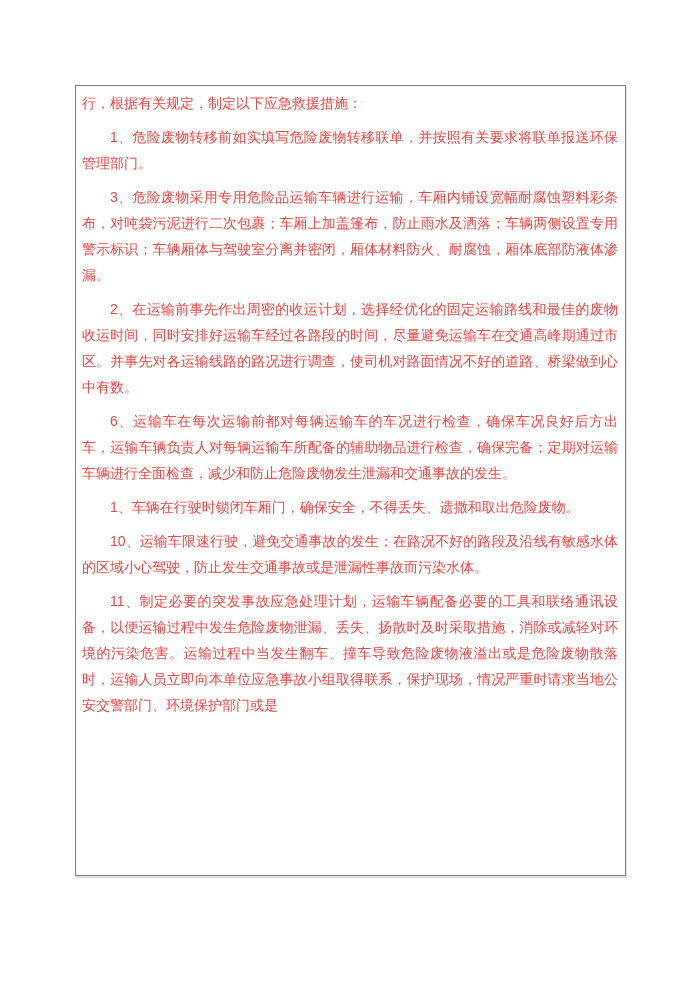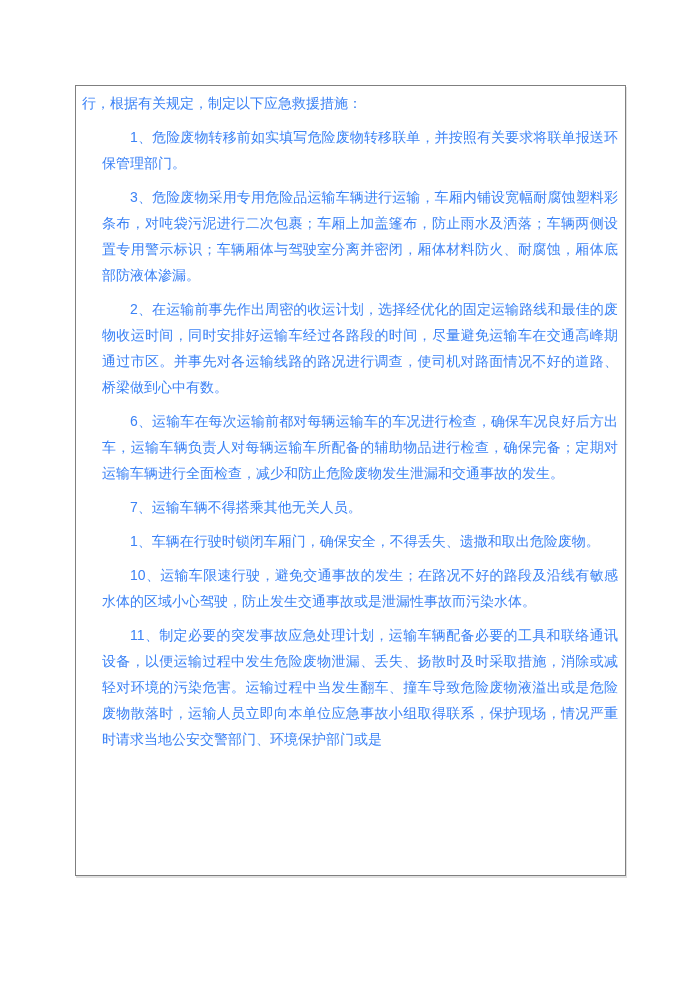--- a/index.html
+++ b/index.html
@@ -24,37 +24,35 @@
     border: 1px solid #7f7f7f;
     box-shadow: 1px 2px 0 rgba(0,0,0,0.12);
     padding: 4px 7px 0 6px;
     overflow: hidden;
     background: #ffffff;
   }
   p.para {
     margin: 0 0 8px 0;
     font-size: 14px;
     line-height: 26px;
-    color: #3b82f6;
+    color: #ef4444;
     text-align: justify;
     word-break: break-all;
   }
   p.para.indent {
     text-indent: 2em;
-    margin-left: 20px;
   }
 </style>
 </head>
 <body>
 
 <div class="page">
   <div class="content-box">
     <p class="para">行，根据有关规定，制定以下应急救援措施：</p>
     <p class="para indent">1、危险废物转移前如实填写危险废物转移联单，并按照有关要求将联单报送环保管理部门。</p>
     <p class="para indent">3、危险废物采用专用危险品运输车辆进行运输，车厢内铺设宽幅耐腐蚀塑料彩条布，对吨袋污泥进行二次包裹；车厢上加盖篷布，防止雨水及洒落；车辆两侧设置专用警示标识；车辆厢体与驾驶室分离并密闭，厢体材料防火、耐腐蚀，厢体底部防液体渗漏。</p>
     <p class="para indent">2、在运输前事先作出周密的收运计划，选择经优化的固定运输路线和最佳的废物收运时间，同时安排好运输车经过各路段的时间，尽量避免运输车在交通高峰期通过市区。并事先对各运输线路的路况进行调查，使司机对路面情况不好的道路、桥梁做到心中有数。</p>
     <p class="para indent">6、运输车在每次运输前都对每辆运输车的车况进行检查，确保车况良好后方出车，运输车辆负责人对每辆运输车所配备的辅助物品进行检查，确保完备；定期对运输车辆进行全面检查，减少和防止危险废物发生泄漏和交通事故的发生。</p>
-    <p class="para indent">7、运输车辆不得搭乘其他无关人员。</p>
     <p class="para indent">1、车辆在行驶时锁闭车厢门，确保安全，不得丢失、遗撒和取出危险废物。</p>
     <p class="para indent">10、运输车限速行驶，避免交通事故的发生；在路况不好的路段及沿线有敏感水体的区域小心驾驶，防止发生交通事故或是泄漏性事故而污染水体。</p>
     <p class="para indent">11、制定必要的突发事故应急处理计划，运输车辆配备必要的工具和联络通讯设备，以便运输过程中发生危险废物泄漏、丢失、扬散时及时采取措施，消除或减轻对环境的污染危害。运输过程中当发生翻车、撞车导致危险废物液溢出或是危险废物散落时，运输人员立即向本单位应急事故小组取得联系，保护现场，情况严重时请求当地公安交警部门、环境保护部门或是</p>
   </div>
 </div>
 
 </body></html>

